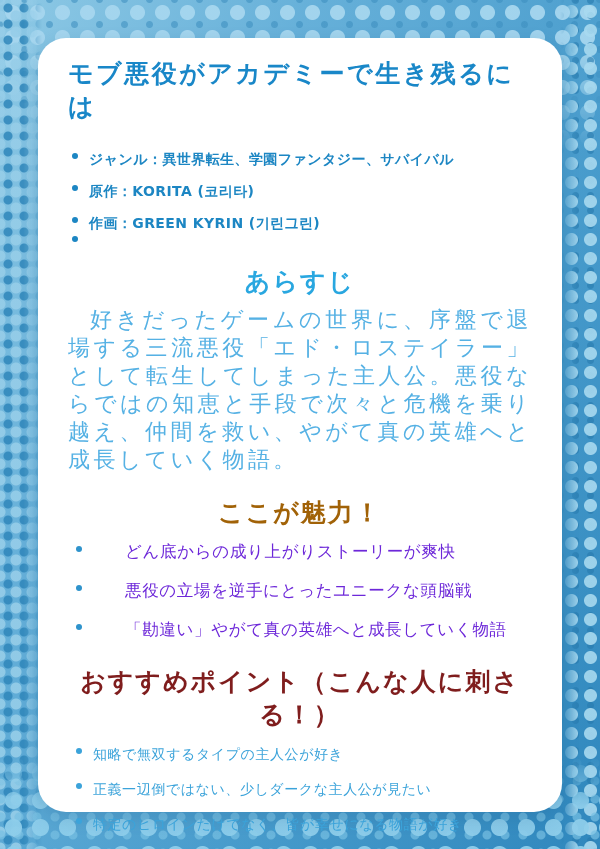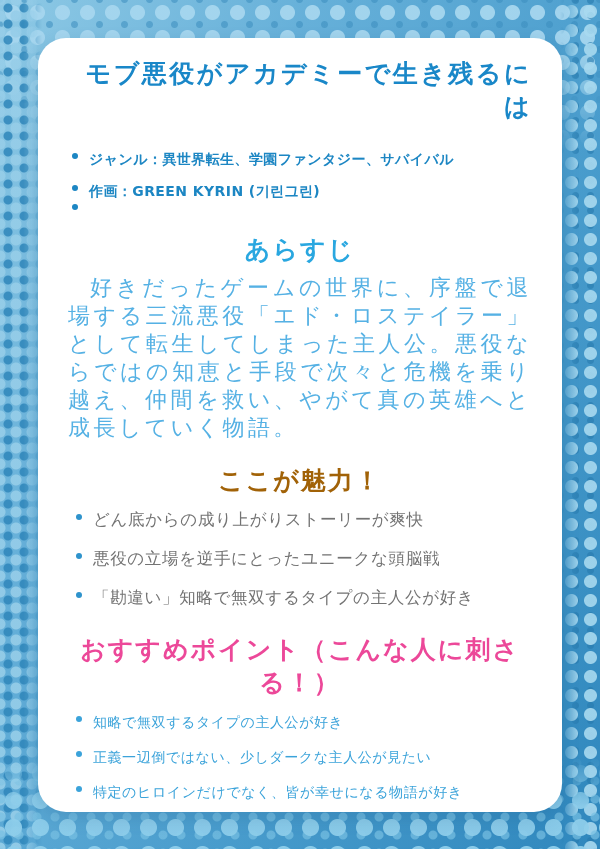--- a/index.html
+++ b/index.html
@@ -59,21 +59,21 @@
     position: absolute;
     left: 38px; top: 38px;
     width: 524px; height: 774px;
     background: #ffffff;
     border-radius: 28px;
     box-shadow: 0 6px 18px rgba(20, 80, 120, 0.18);
     padding: 20px 30px 24px 30px;
   }
 
   .title {
-    text-align: right;
+    text-align: left;
     font-size: 25px;
     font-weight: bold;
     letter-spacing: 0.10em;
     color: #1987c8;
     line-height: 1.3;
   }
 
   
   .info-list { margin: 20px 0 0 4px; }
   .info-item {
@@ -98,41 +98,41 @@
 
   .section-heading {
     text-align: center;
     font-size: 25px;
     font-weight: bold;
     letter-spacing: 0.08em;
     line-height: 1.3;
   }
   .h-synopsis { color: #29a7e0; margin-top: 21px; }
   .h-highlights { color: #a16207; margin-top: 23px; }
-  .h-recommend { color: #ec4899; margin-top: 25px; }
+  .h-recommend { color: #7f1d1d; margin-top: 25px; }
 
   .synopsis-body {
     margin-top: 7px;
     font-size: 22px;
     color: #55b1e4;
     line-height: 28px;
     letter-spacing: 0.155em;
     text-align: justify;
     text-indent: 1em;
   }
 
   .bullet-list { margin: 12px 0 0 8px; }
   .bullet-item {
     display: flex;
     align-items: baseline;
     font-size: 16.5px;
     letter-spacing: 0.04em;
     line-height: 22px;
   }
-  .highlights .bullet-item { color: #737373; margin-bottom: 17px; }
+  .highlights .bullet-item { color: #6d28d9; margin-bottom: 17px; gap: 32px; }
   .highlights .dot { background: #2e93cc; }
   .recommend .bullet-item { color: #3ba3da; font-size: 14px; margin-bottom: 13px; }
   .recommend .dot { background: #3ba3da; }
   .bullet-item:last-child { margin-bottom: 0; }
 </style>
 </head>
 <body>
 
 <div class="ht ht-top"></div>
 <div class="ht ht-left"></div>
@@ -143,20 +143,24 @@
 
   <div class="title">モブ悪役がアカデミーで生き残るには</div>
 
   <div class="info-list">
     <div class="info-item">
       <span class="dot"></span>
       <span>ジャンル：異世界転生、学園ファンタジー、サバイバル</span>
     </div>
     <div class="info-item">
       <span class="dot"></span>
+      <span>原作：KORITA (코리타)</span>
+    </div>
+    <div class="info-item">
+      <span class="dot"></span>
       <span>作画：GREEN KYRIN (기린그린)</span>
     </div>
     <div class="info-item">
       <span class="dot"></span>
     </div>
   </div>
 
   <div class="section-heading h-synopsis">あらすじ</div>
   <div class="synopsis-body">好きだったゲームの世界に、序盤で退場する三流悪役「エド・ロステイラー」として転生してしまった主人公。悪役ならではの知恵と手段で次々と危機を乗り越え、仲間を救い、やがて真の英雄へと成長していく物語。</div>
 
@@ -165,21 +169,21 @@
     <div class="bullet-item">
       <span class="dot"></span>
       <span>どん底からの成り上がりストーリーが爽快</span>
     </div>
     <div class="bullet-item">
       <span class="dot"></span>
       <span>悪役の立場を逆手にとったユニークな頭脳戦</span>
     </div>
     <div class="bullet-item">
       <span class="dot"></span>
-      <span>「勘違い」知略で無双するタイプの主人公が好き</span>
+      <span>「勘違い」やがて真の英雄へと成長していく物語</span>
     </div>
   </div>
 
   <div class="section-heading h-recommend">おすすめポイント（こんな人に刺さる！）</div>
   <div class="bullet-list recommend">
     <div class="bullet-item">
       <span class="dot"></span>
       <span>知略で無双するタイプの主人公が好き</span>
     </div>
     <div class="bullet-item">

